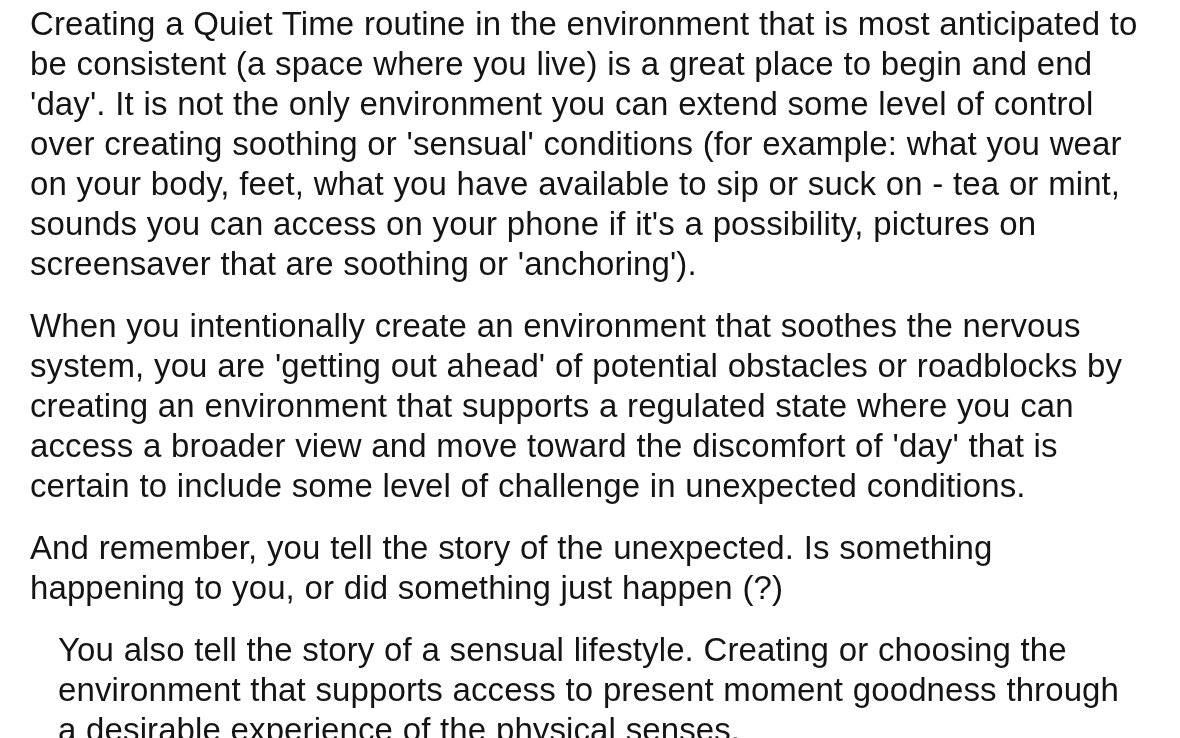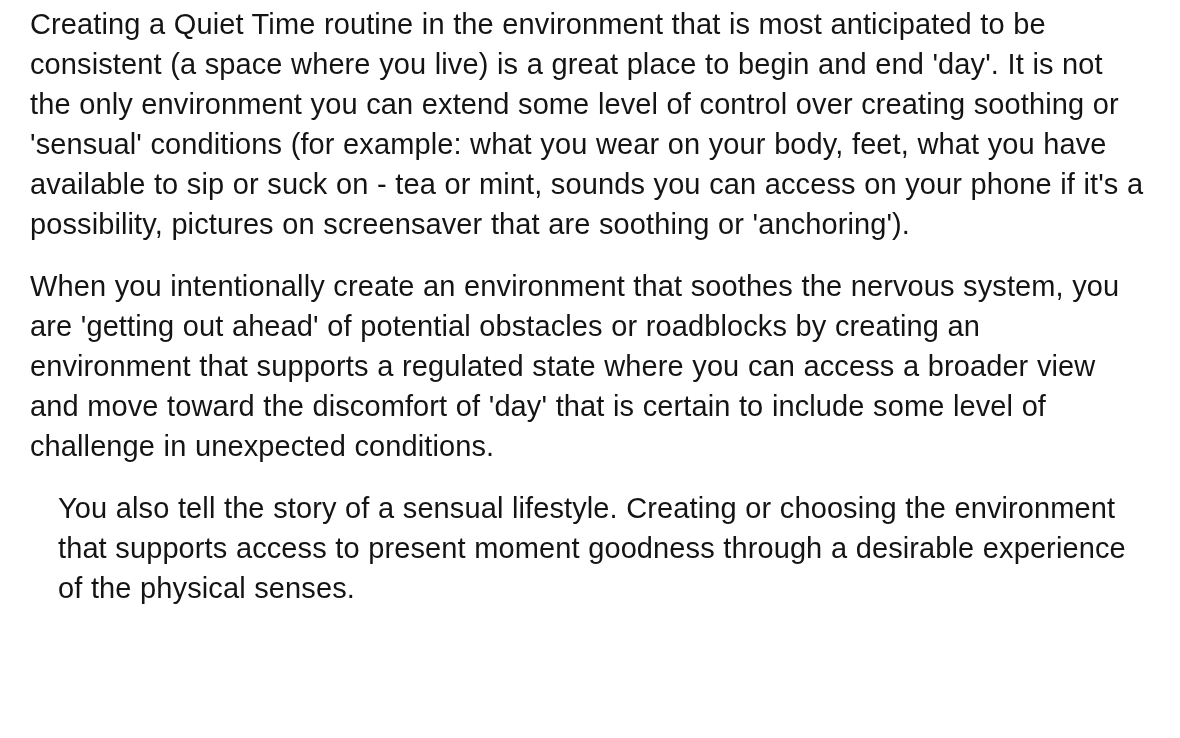--- a/index.html
+++ b/index.html
@@ -19,35 +19,36 @@
     width: 1180px;
     height: 738px;
     padding: 4px 36px 0 30px;
     background: #ffffff;
   }
   .article {
     display: block;
   }
   .para {
     margin: 0 0 22px 0;
-    font-size: 29px;
+    font-size: 33px;
     line-height: 40px;
     letter-spacing: 0.1px;
     color: #141414;
     font-weight: 400;
     text-align: left;
     word-spacing: 0.4px;
   }
   .para:last-child {
     margin-bottom: 0;
     margin-left: 28px;
   }
 </style>
 </head>
 <body>
 
 <div class="page">
   <article class="article">
     <p class="para">Creating a Quiet Time routine in the environment that is most anticipated to be consistent (a space where you live) is a great place to begin and end 'day'. It is not the only environment you can extend some level of control over creating soothing or 'sensual' conditions (for example: what you wear on your body, feet, what you have available to sip or suck on - tea or mint, sounds you can access on your phone if it's a possibility, pictures on screensaver that are soothing or 'anchoring').</p>
     <p class="para">When you intentionally create an environment that soothes the nervous system, you are 'getting out ahead' of potential obstacles or roadblocks by creating an environment that supports a regulated state where you can access a broader view and move toward the discomfort of 'day' that is certain to include some level of challenge in unexpected conditions.</p>
+    <p class="para">And remember, you tell the story of the unexpected. Is something happening to you, or did something just happen (?)</p>
     <p class="para">You also tell the story of a sensual lifestyle. Creating or choosing the environment that supports access to present moment goodness through a desirable experience of the physical senses.</p>
   </article>
 </div>
 
 </body></html>

